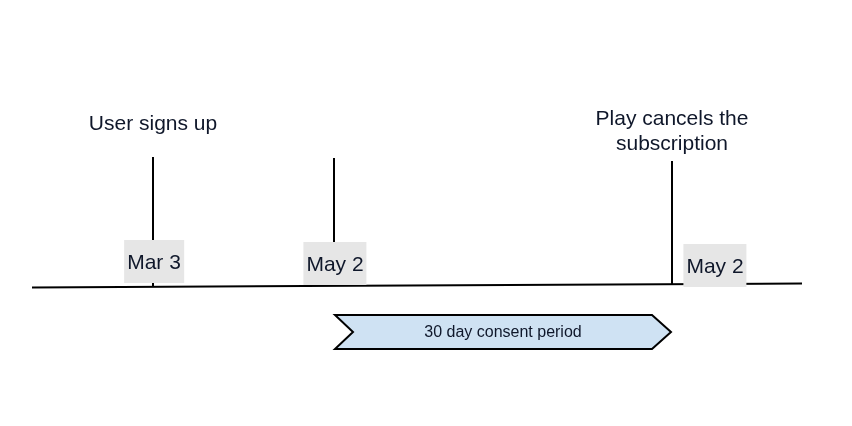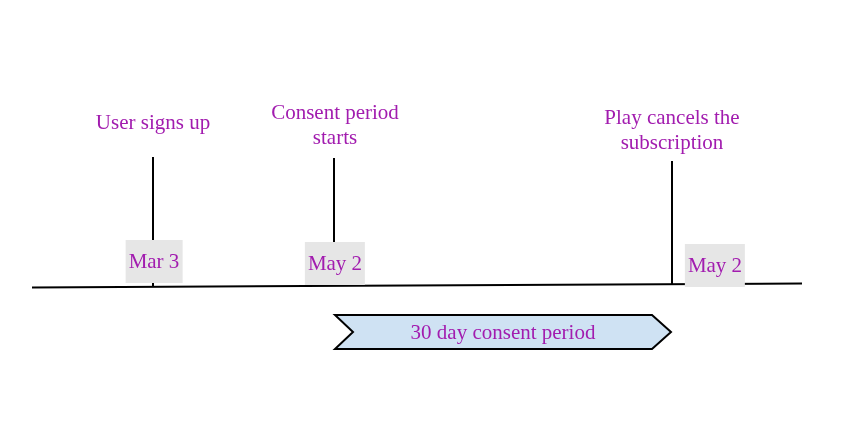--- a/index.html
+++ b/index.html
@@ -5,22 +5,22 @@
   html, body {
     margin: 0;
     padding: 0;
     background: #ffffff;
   }
   .canvas {
     position: relative;
     width: 852px;
     height: 426px;
     background: #ffffff;
-    font-family: Liberation Serif, serif;
-    color: #a21caf;
+    font-family: Liberation Sans, sans-serif;
+    color: #0f172a;
     overflow: hidden;
   }
   .canvas svg {
     position: absolute;
     left: 0;
     top: 0;
   }
   .event-label {
     position: absolute;
     transform: translateX(-50%);
@@ -43,42 +43,41 @@
   }
   .banner-label {
     position: absolute;
     left: 335px;
     top: 315px;
     width: 336px;
     height: 34px;
     display: flex;
     align-items: center;
     justify-content: center;
-    font-size: 21px;
+    font-size: 16px;
   }
 </style>
 </head>
 <body>
 
 <div class="canvas">
 
   <svg width="852" height="426" viewBox="0 0 852 426">
 
     <line x1="32" y1="287.5" x2="802" y2="283.5" stroke="#000000" stroke-width="2"></line>
 
     <line x1="153" y1="157" x2="153" y2="287" stroke="#000000" stroke-width="2"></line>
     <line x1="334" y1="158" x2="334" y2="286" stroke="#000000" stroke-width="2"></line>
     <line x1="672" y1="161" x2="672" y2="285" stroke="#000000" stroke-width="2"></line>
 
     <polygon points="335,315 652,315 671,332 652,349 335,349 353,332" stroke="#000000" stroke-width="2" stroke-linejoin="miter" fill="#cfe2f3"></polygon>
   </svg>
 
   <div class="event-label nowrap" style="left:153px; top:110px;">User signs up</div>
 
-  <div class="event-label" style="left:335px; top:100px; width:160px;">Consent period starts</div>
 
   <div class="event-label" style="left:672px; top:105px; width:175px;">Play cancels the subscription</div>
 
   <div class="date-chip" style="left:154px; top:240px;">Mar 3</div>
 
   <div class="date-chip" style="left:335px; top:242px;">May 2</div>
 
   <div class="date-chip" style="left:671px; top:244px;margin-left:44px;">May 2</div>
 
   <div class="banner-label">30 day consent period</div>

